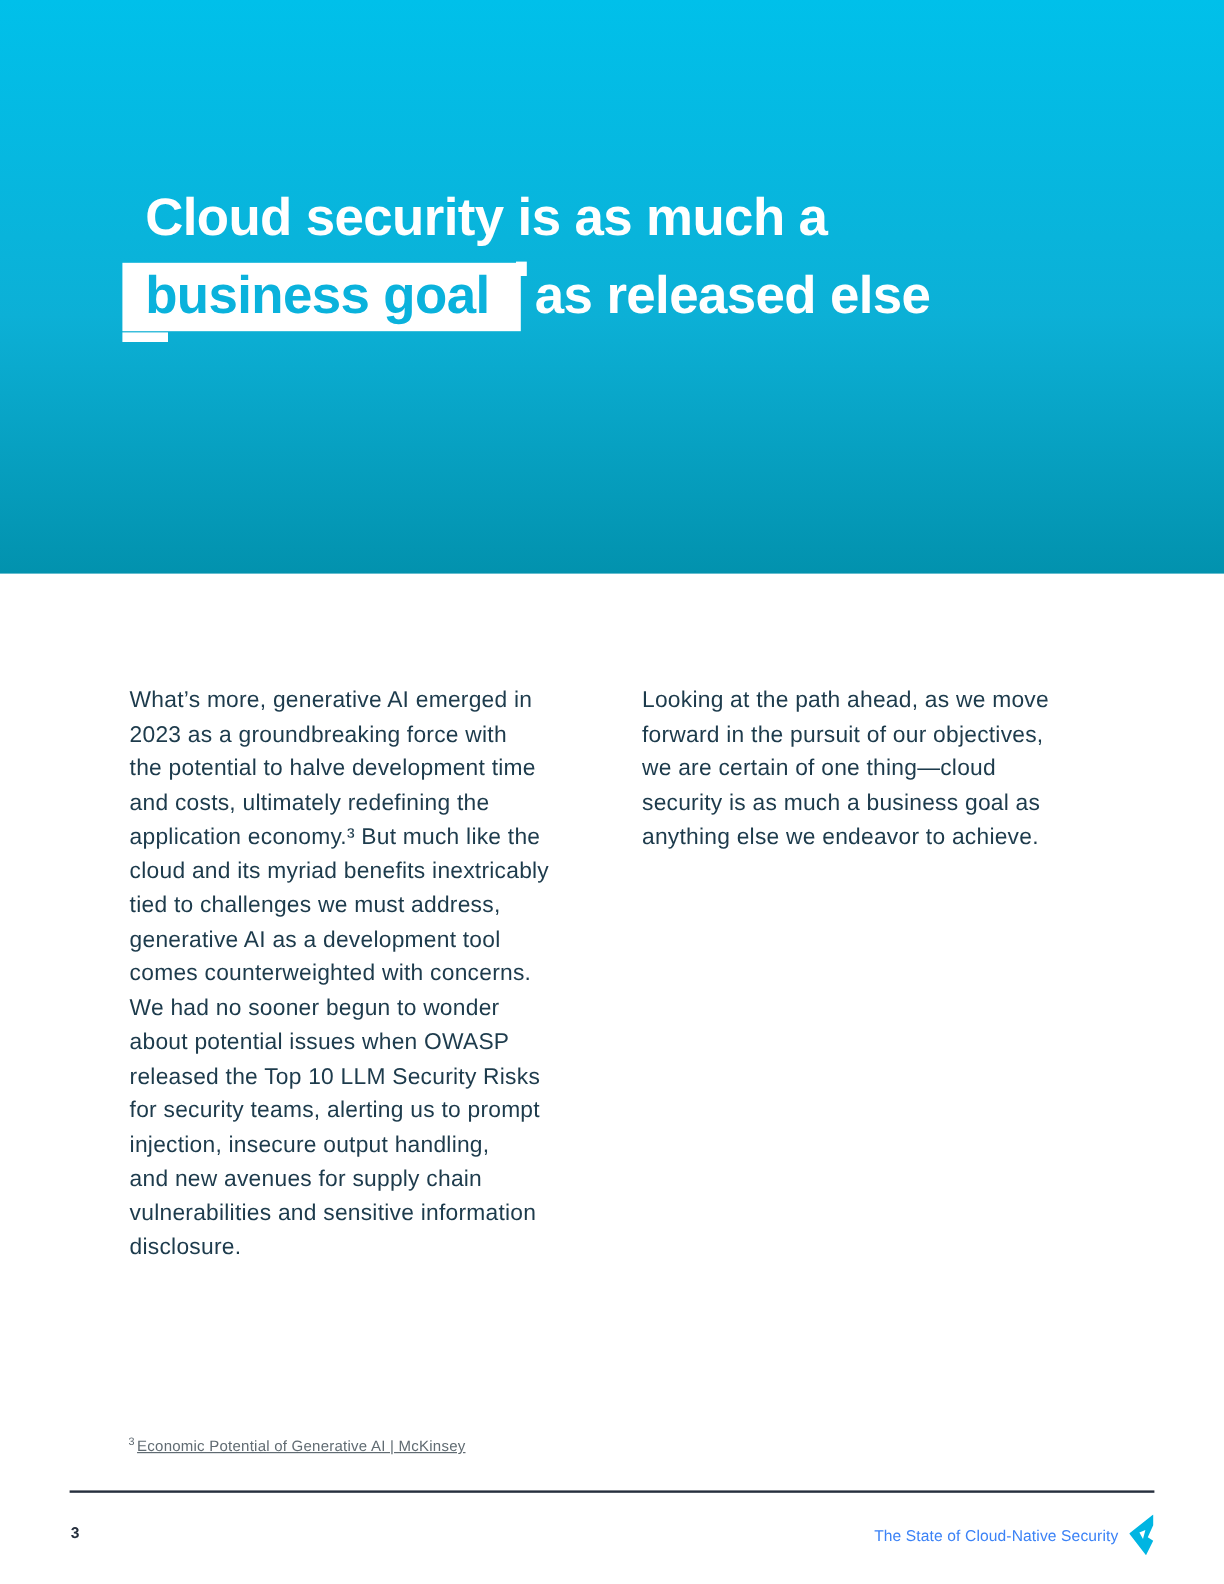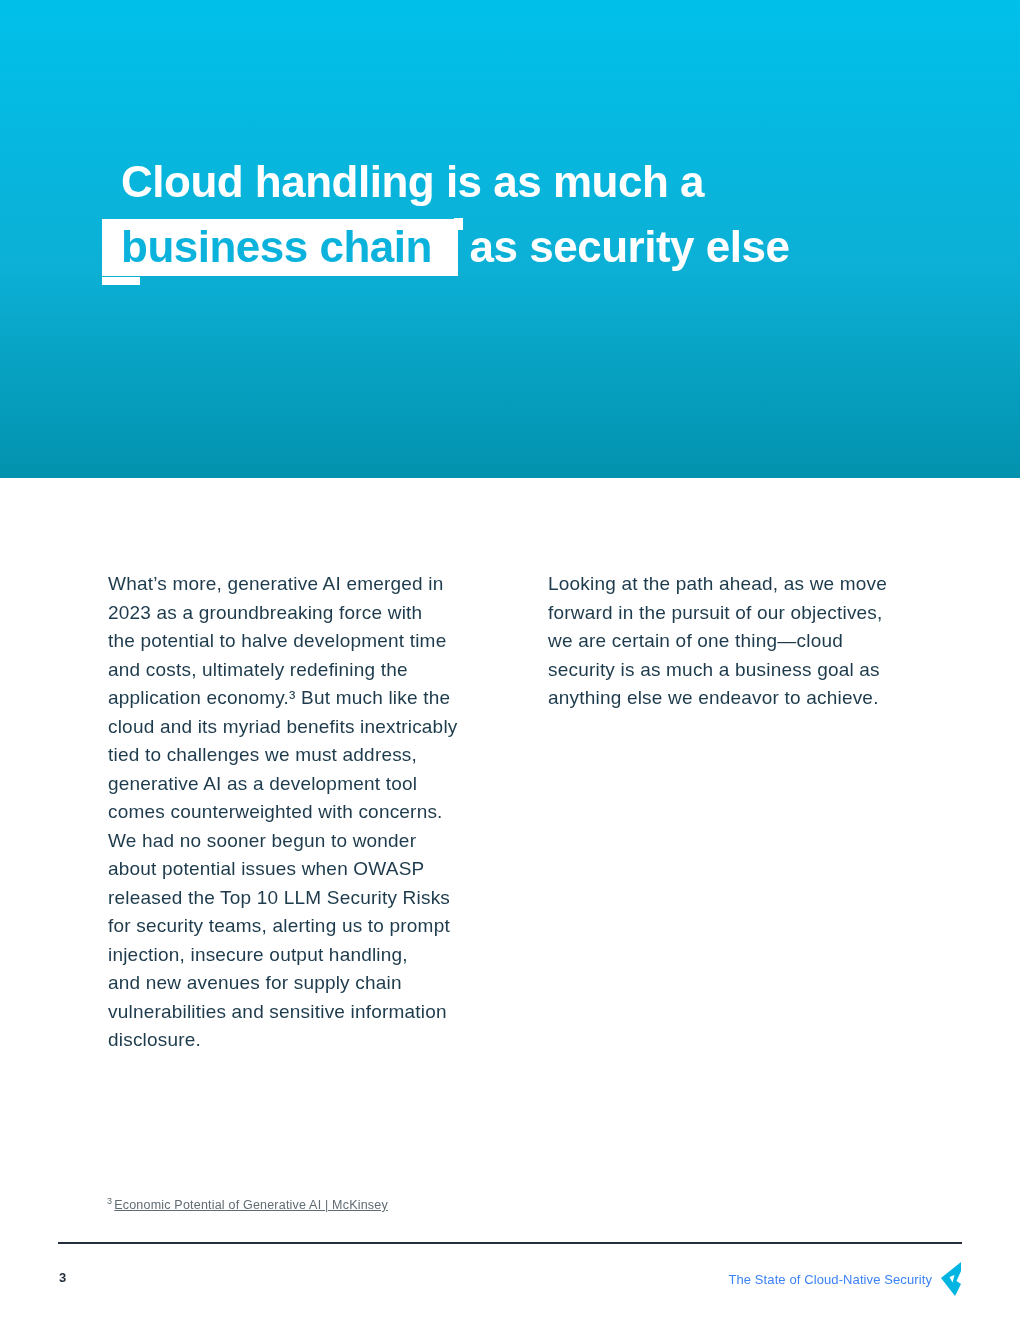--- a/index.html
+++ b/index.html
@@ -36,21 +36,21 @@
     background:#ffffff;
   }
   .headline .hl::before {       
     content:""; position:absolute;
     right:-5px; top:-1px; width:9px; height:12px;
     background:#ffffff;
   }
   
   .columns {
     position:absolute; left:108px; top:570px;
-    display:flex; gap:48px;
+    display:flex; gap:35px;
   }
   .col { color:#1d3b4c; font-size:19px; line-height:28.5px; letter-spacing:0.2px; }
   .col p { margin:0; white-space:pre-line; }
   .col-left  { width:392px; }
   .col-right { width:386px; }
   .col-right p + p { margin-top:3px; }
   
   .footnote {
     position:absolute; left:107px; top:1196px;
     font-size:12.5px; color:#606b72; letter-spacing:0.2px;
@@ -73,22 +73,22 @@
   .footer-title { font-size:13px; color:#3b82f6; letter-spacing:0.1px; }
   .logo-icon { width:24px; height:34px; display:block; }
 </style>
 </head>
 <body>
 
 <div class="page">
 
   <div class="banner">
     <div class="headline">
-      <div>Cloud handling is as much a</div>
-      <div><span class="hl">business chain</span><span> as security else</span></div>
+      <div>Cloud security is as much a</div>
+      <div><span class="hl">business goal</span><span> as released else</span></div>
     </div>
   </div>
 
   <div class="columns">
     <div class="col col-left">
       <p>What’s more, generative AI emerged in
 2023 as a groundbreaking force with
 the potential to halve development time
 and costs, ultimately redefining the
 application economy.³ But much like the

